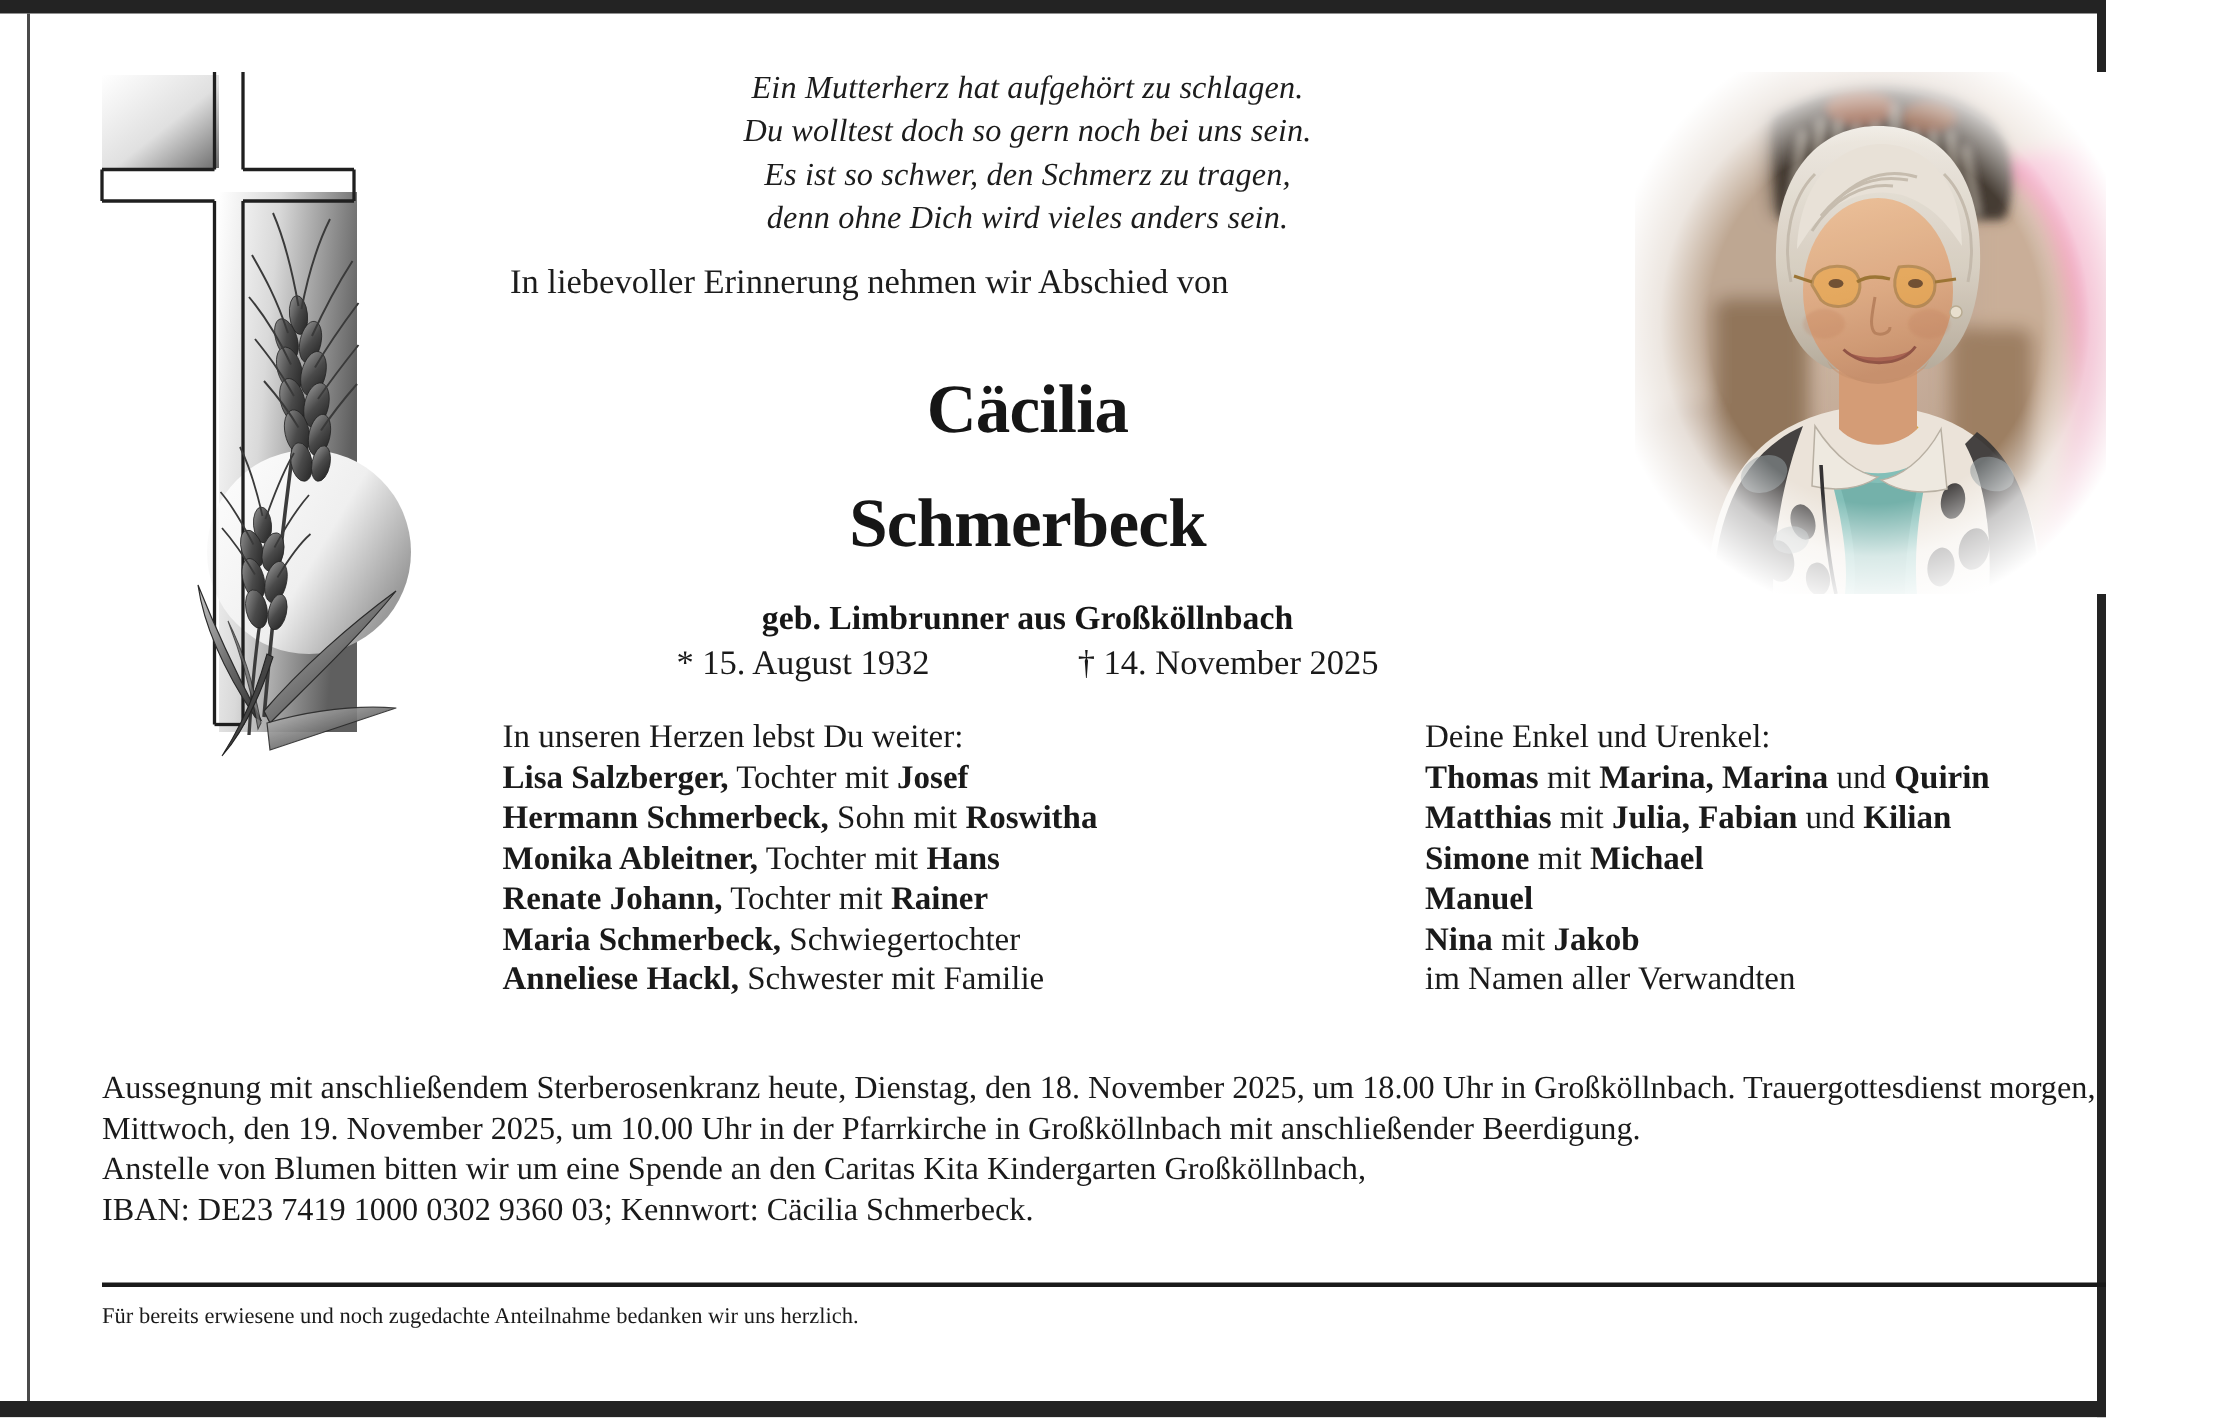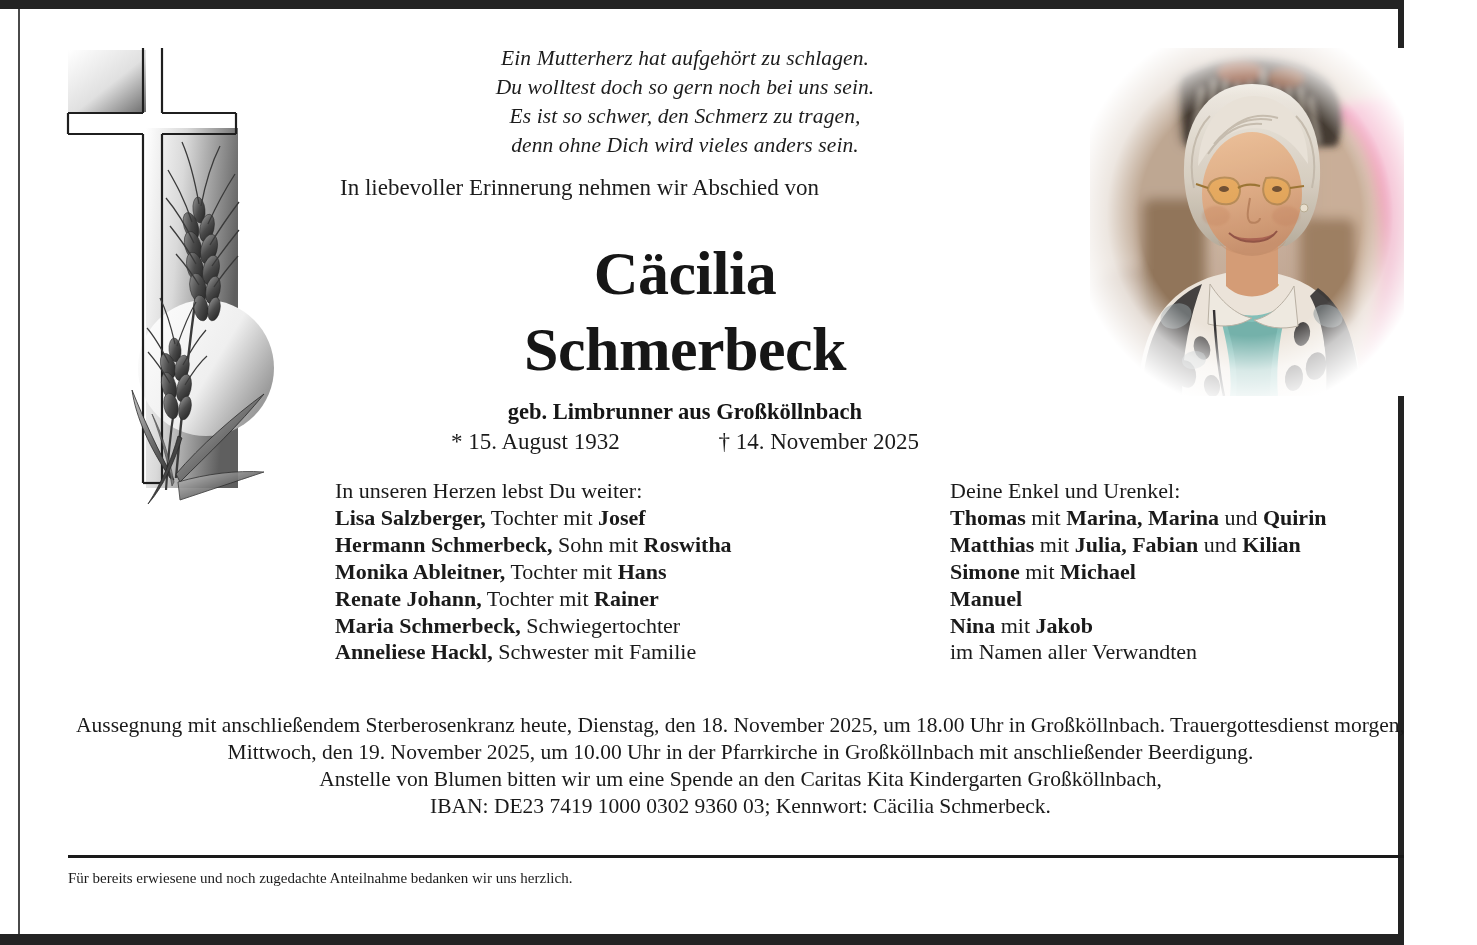--- a/index.html
+++ b/index.html
@@ -89,21 +89,21 @@
   
   .name-block {
     position: absolute;
     left: 340px;
     top: 235px;
     width: 690px;
     text-align: center;
   }
   .name-line {
     font-weight: bold;
-    font-size: 62px;
+    font-size: 46px;
     line-height: 76px;
     letter-spacing: -0.5px;
     color: #161616;
   }
   .maiden {
     font-weight: bold;
     font-size: 22.5px;
     line-height: 30px;
     margin-top: 10px;
     color: #161616;
@@ -140,21 +140,21 @@
   .fam-line b { font-weight: bold; }
 
   
   .footer {
     position: absolute;
     left: 68px;
     top: 712px;
     width: 1345px;
     font-size: 21.5px;
     line-height: 27px;
-    text-align: center;
+    text-align: left;
   }
   .footer p { margin: 0; }
 
   .rule {
     position: absolute;
     left: 68px;
     top: 855px;
     width: 1342px;
     height: 3px;
     background: #1a1a1a;

